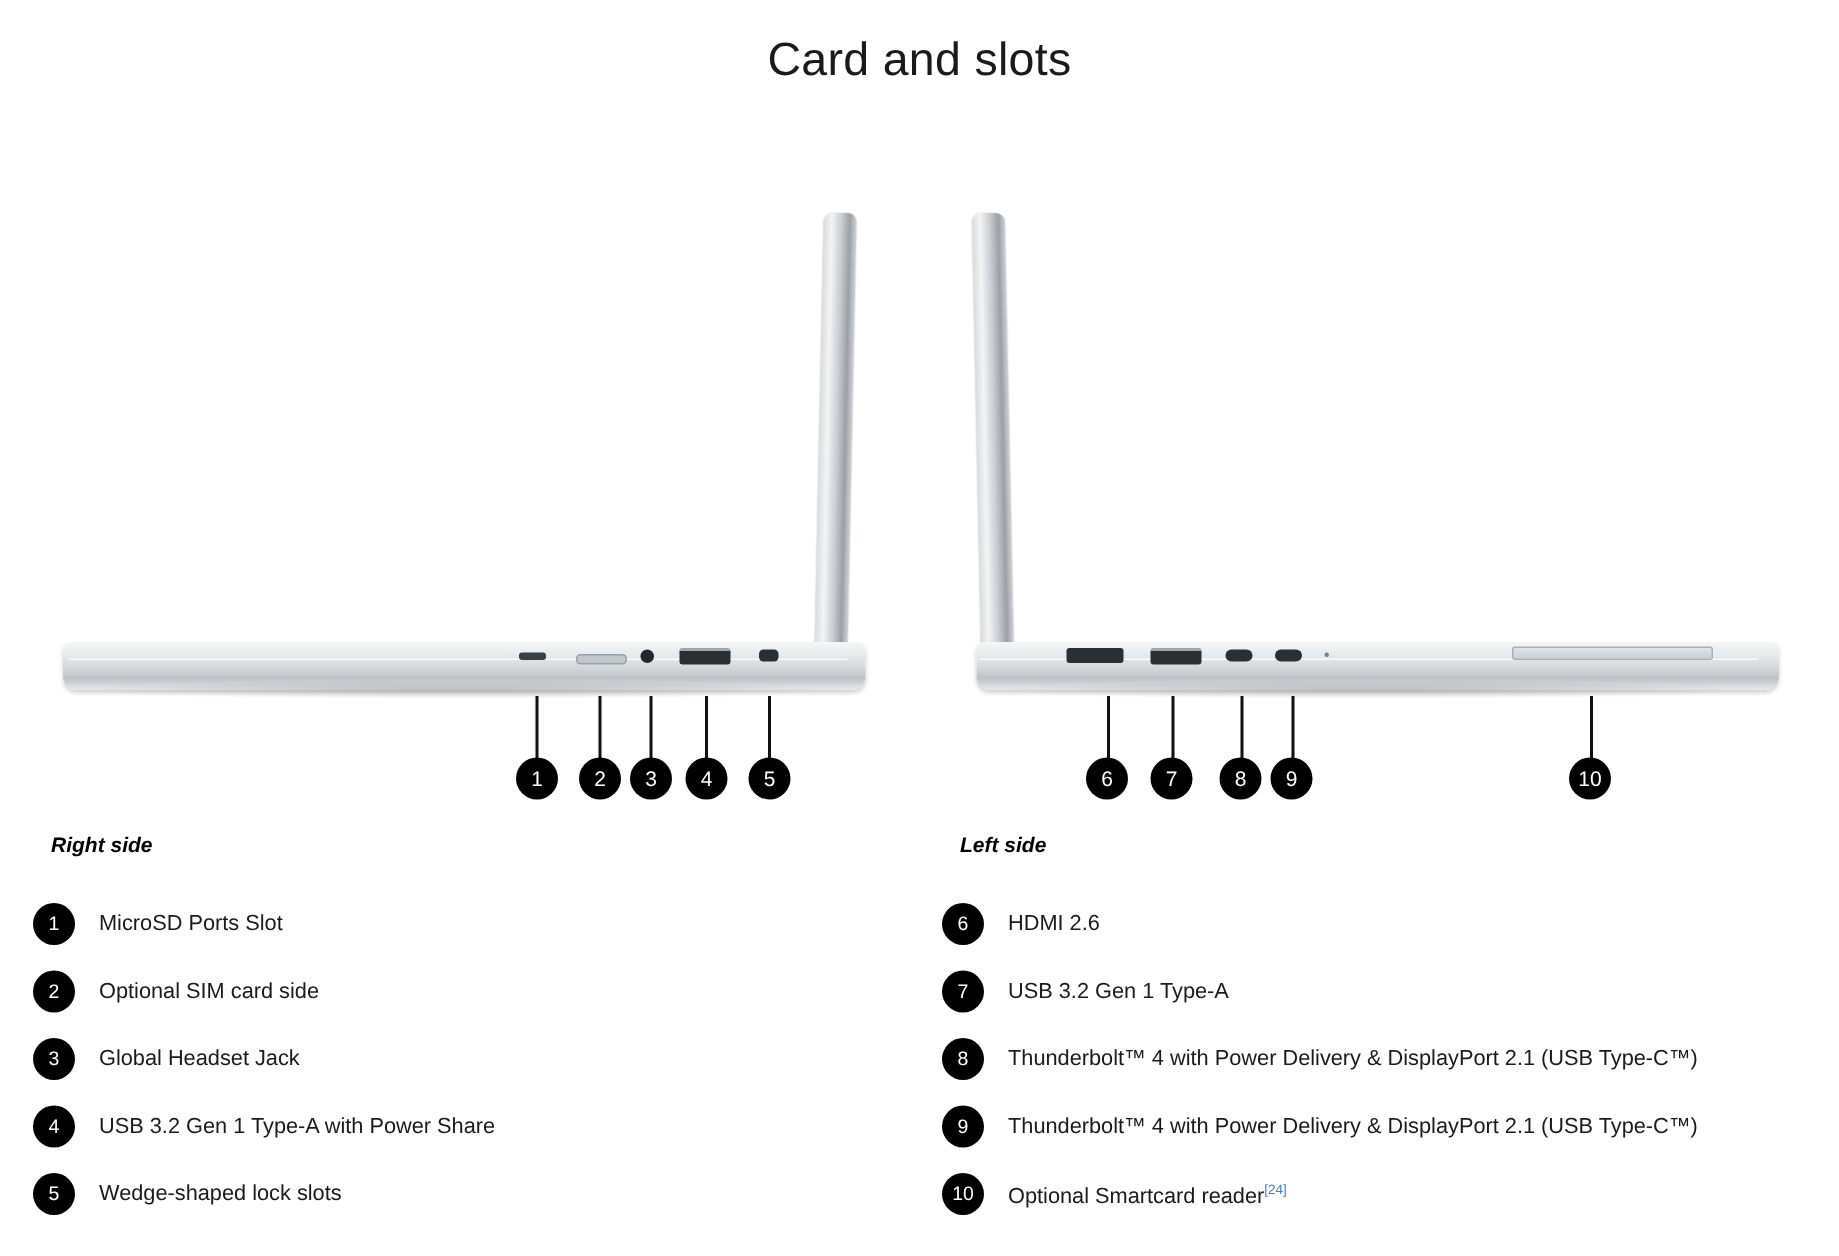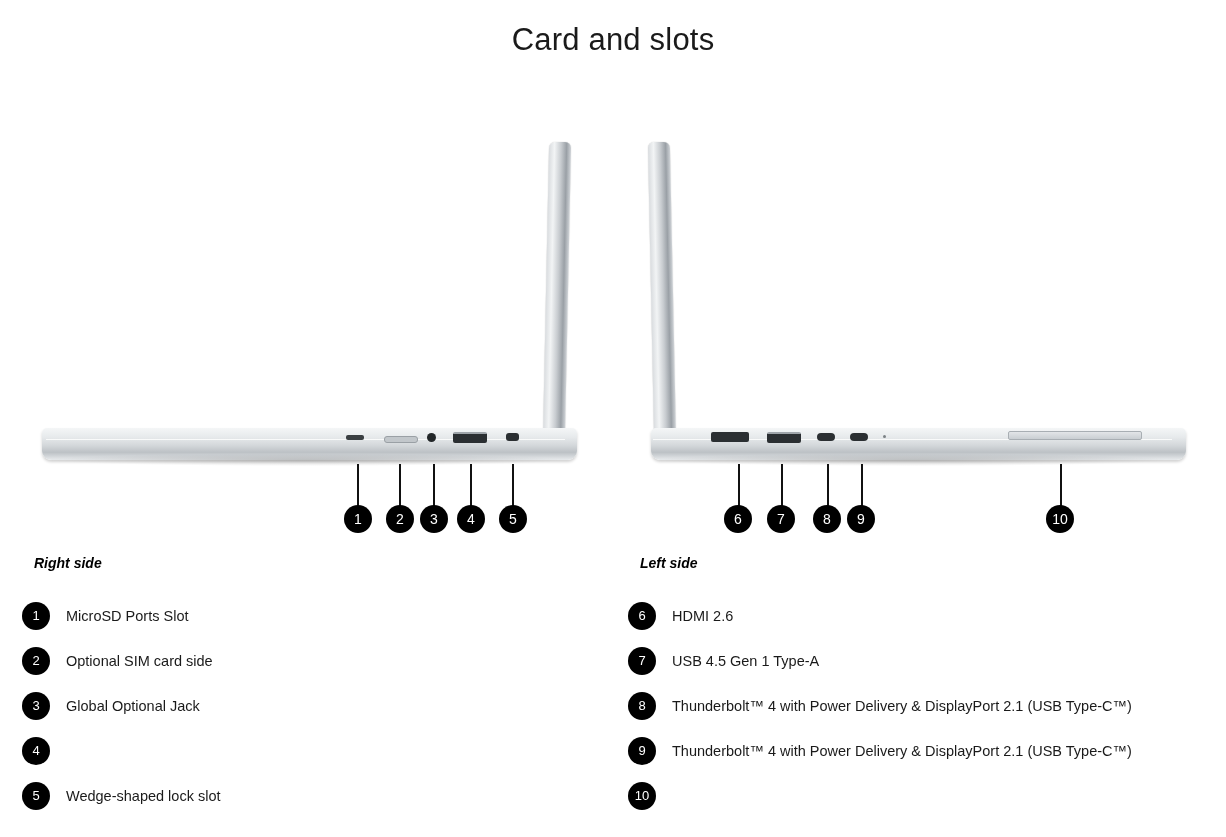--- a/index.html
+++ b/index.html
@@ -235,48 +235,52 @@
     <div class="legend-row">
       <div class="legend-badge">1</div>
       <div class="legend-text">MicroSD Ports Slot</div>
     </div>
     <div class="legend-row">
       <div class="legend-badge">2</div>
       <div class="legend-text">Optional SIM card side</div>
     </div>
     <div class="legend-row">
       <div class="legend-badge">3</div>
-      <div class="legend-text">Global Optional Jack</div>
+      <div class="legend-text">Global Headset Jack</div>
     </div>
     <div class="legend-row">
       <div class="legend-badge">4</div>
+      <div class="legend-text">USB 3.2 Gen 1 Type-A with Power Share</div>
     </div>
     <div class="legend-row">
       <div class="legend-badge">5</div>
-      <div class="legend-text">Wedge-shaped lock slot</div>
+      <div class="legend-text">Wedge-shaped lock slots</div>
     </div>
   </div>
 
   <div class="legend-col" id="legend-left">
     <div class="legend-heading">Left side</div>
 
     <div class="legend-row">
       <div class="legend-badge">6</div>
       <div class="legend-text">HDMI 2.6</div>
     </div>
     <div class="legend-row">
       <div class="legend-badge">7</div>
-      <div class="legend-text">USB 4.5 Gen 1 Type-A</div>
+      <div class="legend-text">USB 3.2 Gen 1 Type-A</div>
     </div>
     <div class="legend-row">
       <div class="legend-badge">8</div>
       <div class="legend-text">Thunderbolt™ 4 with Power Delivery &amp; DisplayPort 2.1 (USB Type-C™)</div>
     </div>
     <div class="legend-row">
       <div class="legend-badge">9</div>
       <div class="legend-text">Thunderbolt™ 4 with Power Delivery &amp; DisplayPort 2.1 (USB Type-C™)</div>
     </div>
     <div class="legend-row">
       <div class="legend-badge">10</div>
+      <div class="legend-text">
+        <span>Optional Smartcard reader</span><span class="footnote">[24]</span>
+      </div>
     </div>
   </div>
 
 </div>
 
 </body></html>

